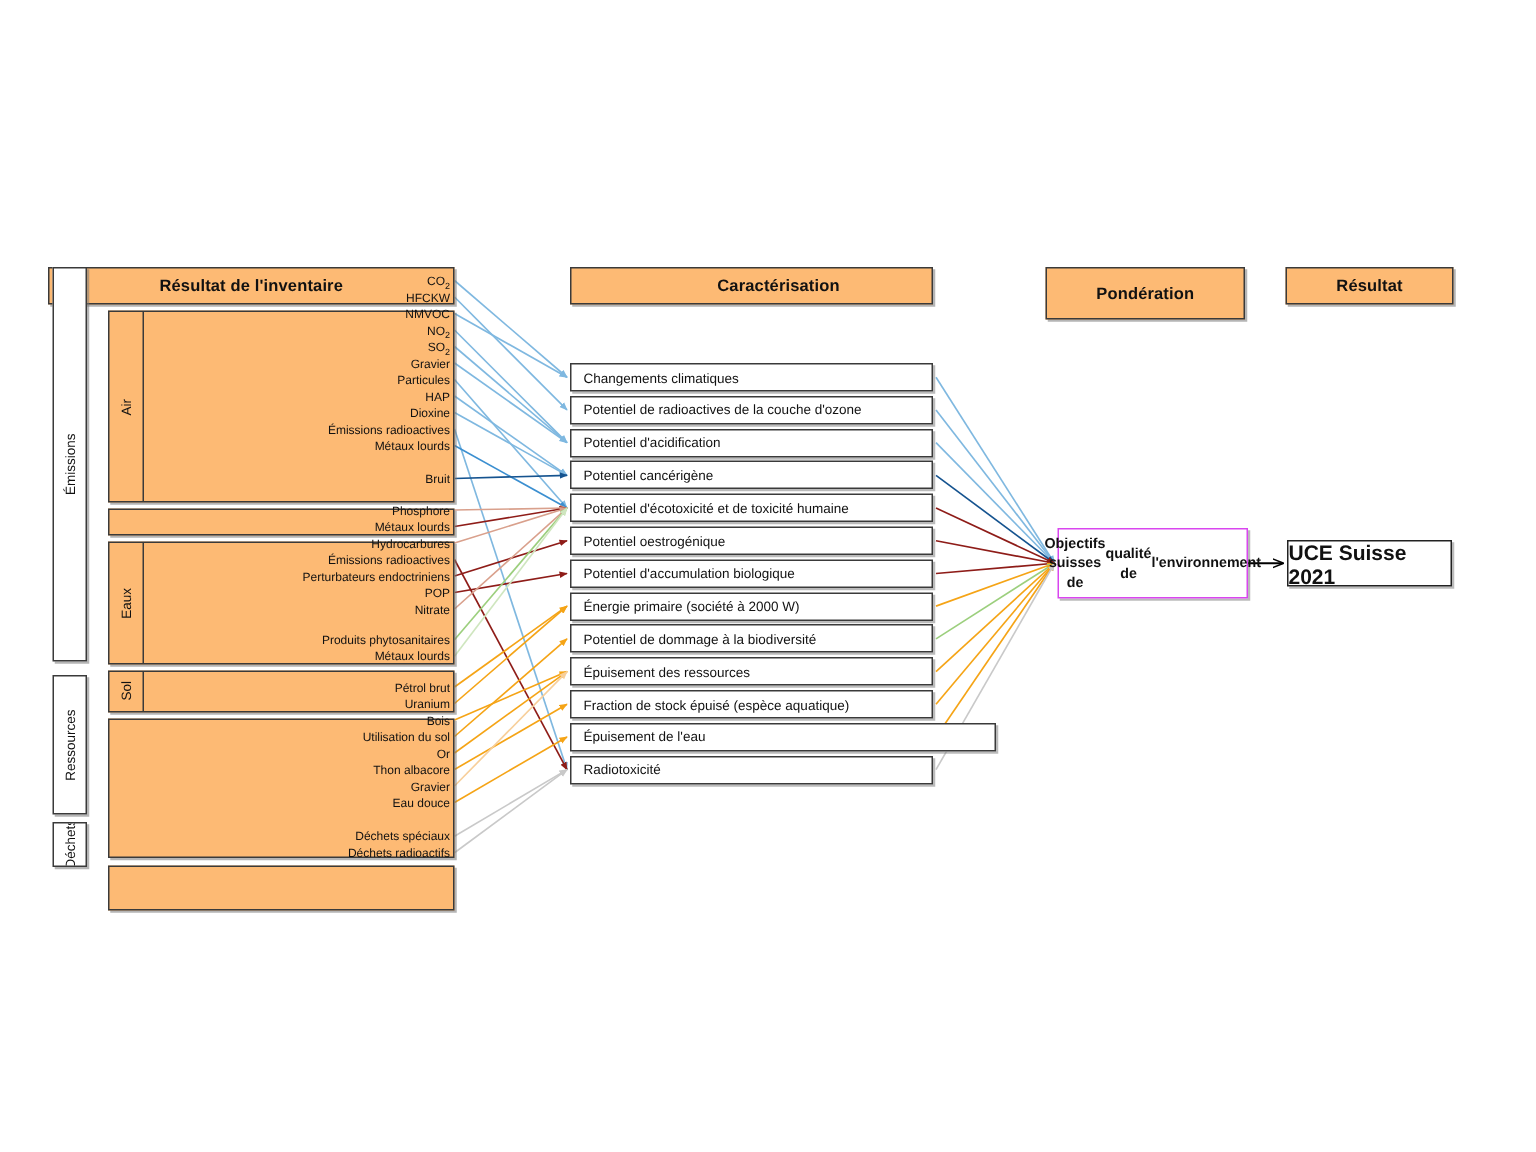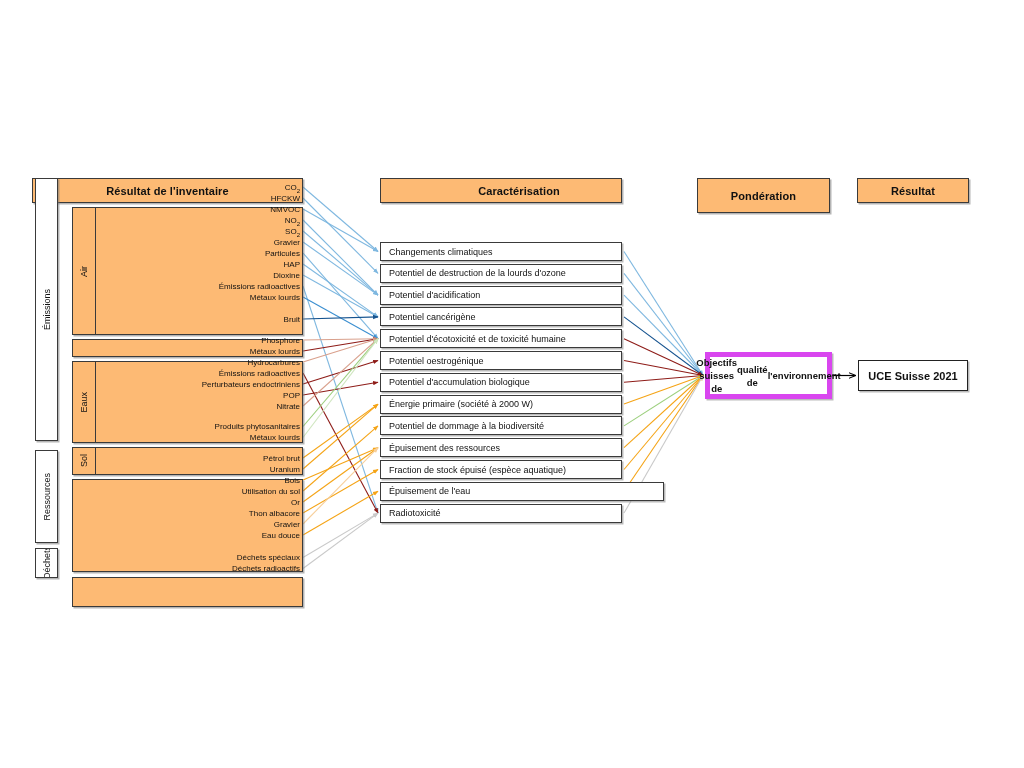--- a/index.html
+++ b/index.html
@@ -46,31 +46,31 @@
 
   .charbox{
     position:absolute;box-sizing:border-box;
     border:1px solid #3a3a3a;background:#ffffff;
     box-shadow:1.5px 1.5px 0 rgba(120,120,120,.5);
     display:flex;align-items:center;
     font-size:9px;color:#111;padding-left:8px;white-space:nowrap;
   }
   .goalbox{
     position:absolute;box-sizing:border-box;
-    border:5px solid #d946ef;background:#ffffff;
+    border:1px solid #d946ef;background:#ffffff;
     box-shadow:1.5px 1.5px 0 rgba(120,120,120,.5);
     display:flex;align-items:center;justify-content:center;text-align:center;
     font-size:9.5px;font-weight:bold;color:#111;line-height:13px;
   }
   .resbox{
     position:absolute;box-sizing:border-box;
     border:1px solid #222;background:#ffffff;
     box-shadow:1.5px 1.5px 0 rgba(120,120,120,.5);
     display:flex;align-items:center;justify-content:center;
-    font-size:11px;font-weight:bold;color:#111;
+    font-size:14px;font-weight:bold;color:#111;
   }
 </style>
 </head>
 <body>
 
 <div id="stage">
   <svg id="links">
       <defs>
         <marker id="ah-air" viewBox="0 0 10 10" refX="9" refY="5" markerWidth="5" markerHeight="5" orient="auto-start-reverse">
           <path d="M0,1 L10,5 L0,9 z" fill="#7fb8e0"></path>
@@ -237,21 +237,21 @@
         <span>Déchets</span>
       </div>
       <div class="box" style="left: 72px; top: 548px; width: 231px; height: 30px;"></div>
       <div class="itemlist" style="left: 72px; top: 552px; width: 231px; height: 22px;">
         <div class="it">Déchets spéciaux</div>
         <div class="it">Déchets radioactifs</div>
       </div>
     </div>
   <div id="char-layer">
       <div class="charbox" style="left: 380px; top: 242px; width: 242px; height: 19px;">Changements climatiques</div>
-      <div class="charbox" style="left: 380px; top: 263.8px; width: 242px; height: 19px;">Potentiel de destruction de la lourds d'ozone</div>
+      <div class="charbox" style="left: 380px; top: 263.8px; width: 242px; height: 19px;">Potentiel de radioactives de la couche d'ozone</div>
       <div class="charbox" style="left: 380px; top: 285.6px; width: 242px; height: 19px;">Potentiel d'acidification</div>
       <div class="charbox" style="left: 380px; top: 307.4px; width: 242px; height: 19px;">Potentiel cancérigène</div>
       <div class="charbox" style="left: 380px; top: 329.2px; width: 242px; height: 19px;">Potentiel d'écotoxicité et de toxicité humaine</div>
       <div class="charbox" style="left: 380px; top: 351px; width: 242px; height: 19px;">Potentiel oestrogénique</div>
       <div class="charbox" style="left: 380px; top: 372.8px; width: 242px; height: 19px;">Potentiel d'accumulation biologique</div>
       <div class="charbox" style="left: 380px; top: 394.6px; width: 242px; height: 19px; text-align: right;">Énergie primaire (société à 2000 W)</div>
       <div class="charbox" style="left: 380px; top: 416.4px; width: 242px; height: 19px;">Potentiel de dommage à la biodiversité</div>
       <div class="charbox" style="left: 380px; top: 438.2px; width: 242px; height: 19px;">Épuisement des ressources</div>
       <div class="charbox" style="left: 380px; top: 460px; width: 242px; height: 19px;">Fraction de stock épuisé (espèce aquatique)</div>
       <div class="charbox" style="left: 380px; top: 481.8px; width: 284px; height: 19px;">Épuisement de l'eau</div>

